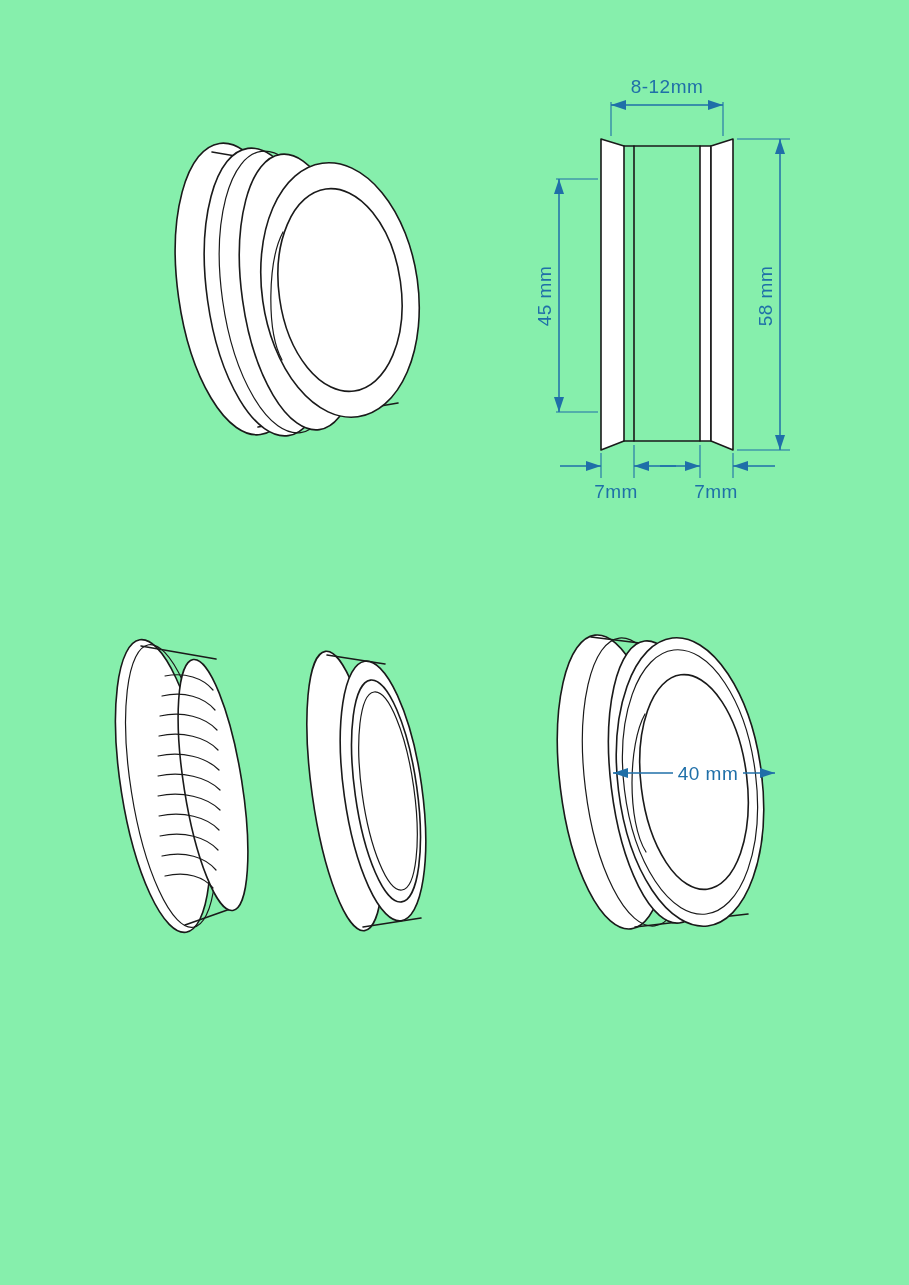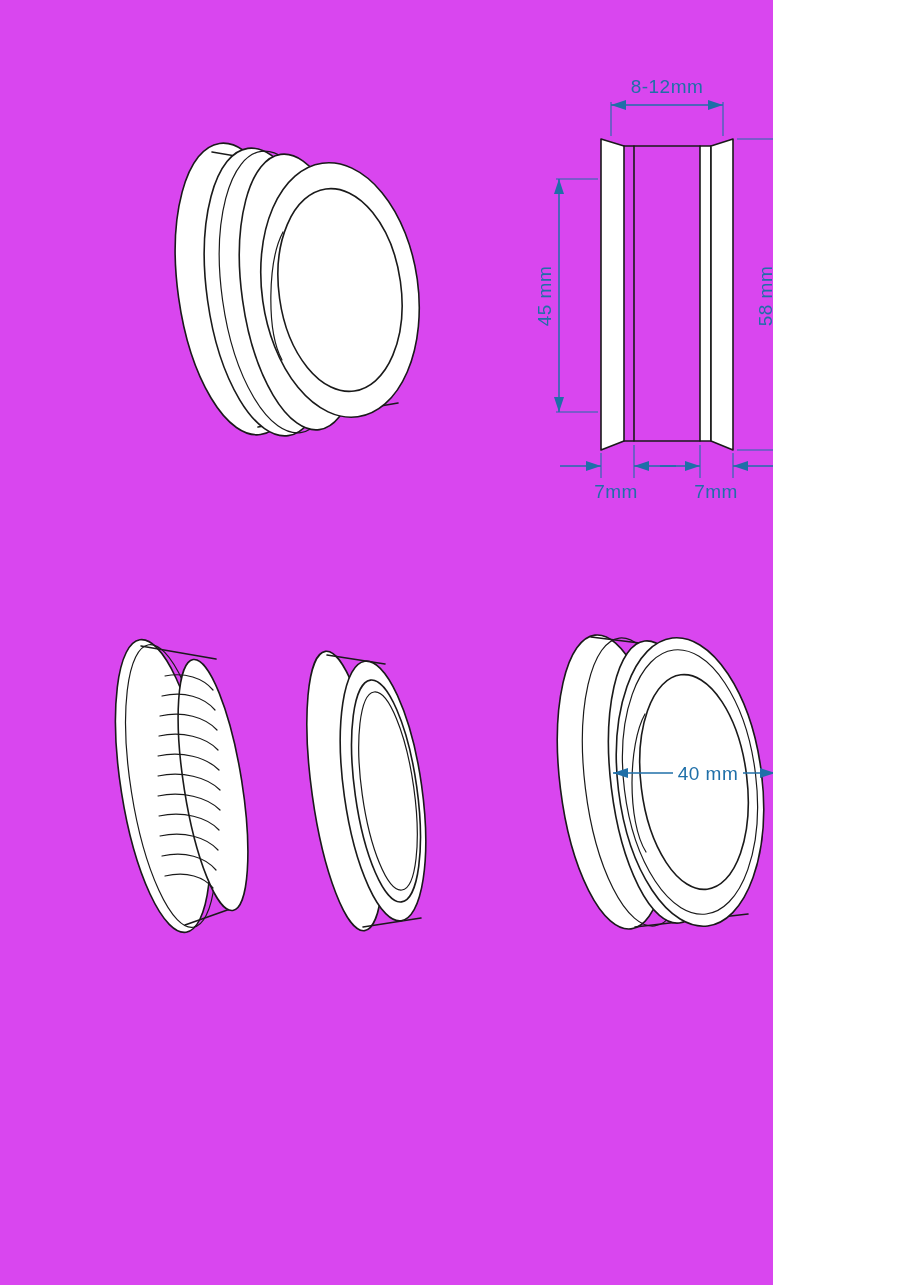--- a/index.html
+++ b/index.html
@@ -5,23 +5,23 @@
   html, body {
     margin: 0;
     padding: 0;
     background: #ffffff;
   }
   body {
     font-family: "Liberation Sans", sans-serif;
   }
   #page {
     position: relative;
-    width: 773px;
+    width: 909px;
     height: 1285px;
-    background: #d946ef;
+    background: #86efac;
     overflow: hidden;
     text-decoration: underline;
   }
   .svg-layer {
     position: absolute;
     left: 0;
     top: 0;
     width: 909px;
     height: 1285px;
   }

